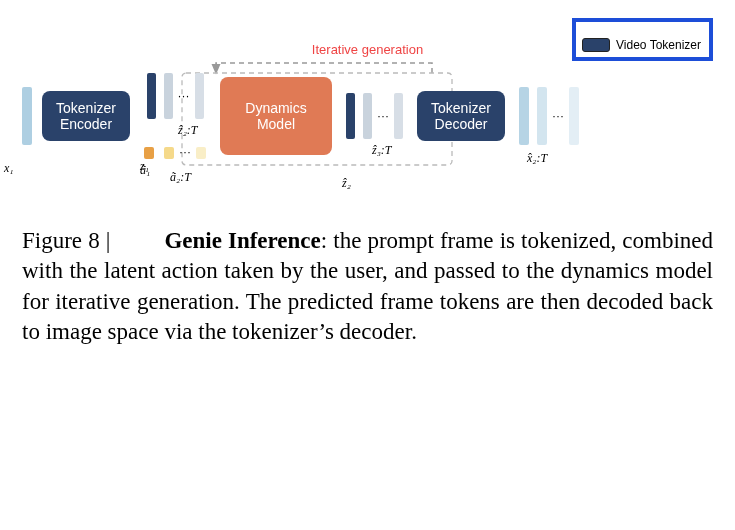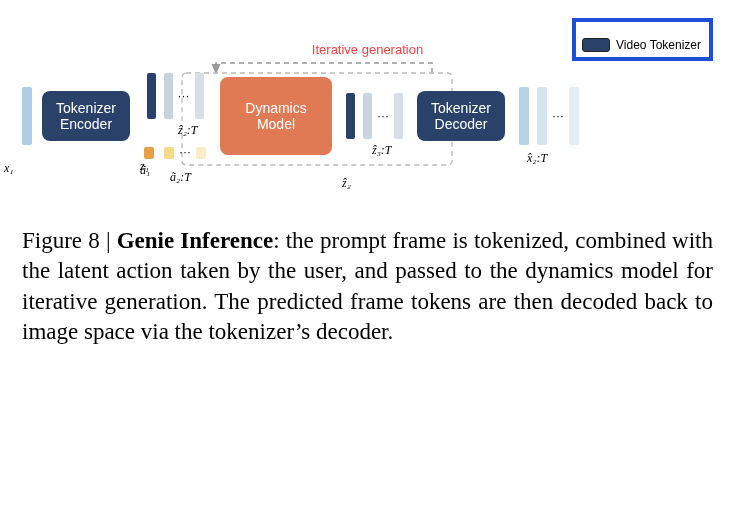--- a/index.html
+++ b/index.html
@@ -73,21 +73,21 @@
   }
 
   svg.overlay { position:absolute; top:0; left:0; width:100%; height:200px; pointer-events:none; }
 
   .caption {
     margin-top: 8px;
     font-size: 23px;
     line-height: 1.32;
     text-align: justify;
   }
-  .caption b { font-weight:700; }
+  .caption b { font-weight:700;margin-left:48px; }
 </style>
 </head>
 <body>
 
 <div class="fig-area">
 
   <div class="legend">
     <div class="legend-row">
       <span class="swatch sw-blue"></span>
       <span>Video Tokenizer</span>

